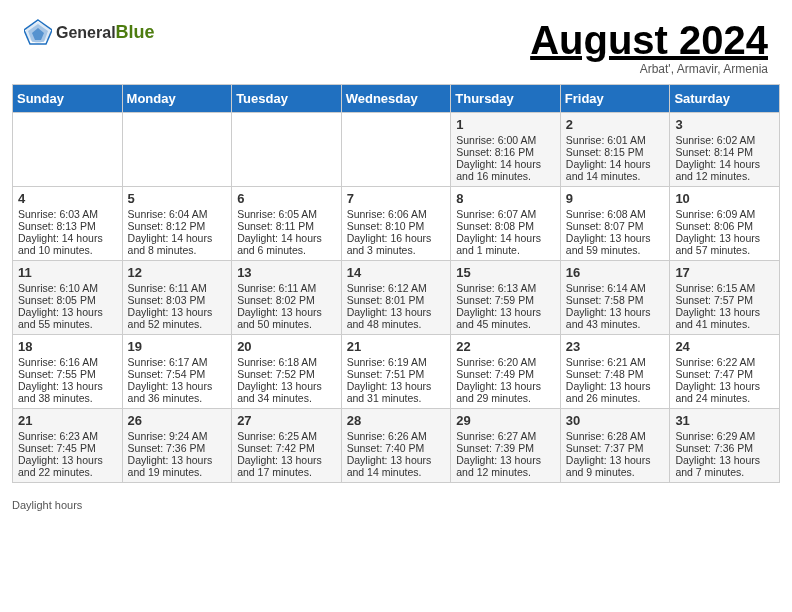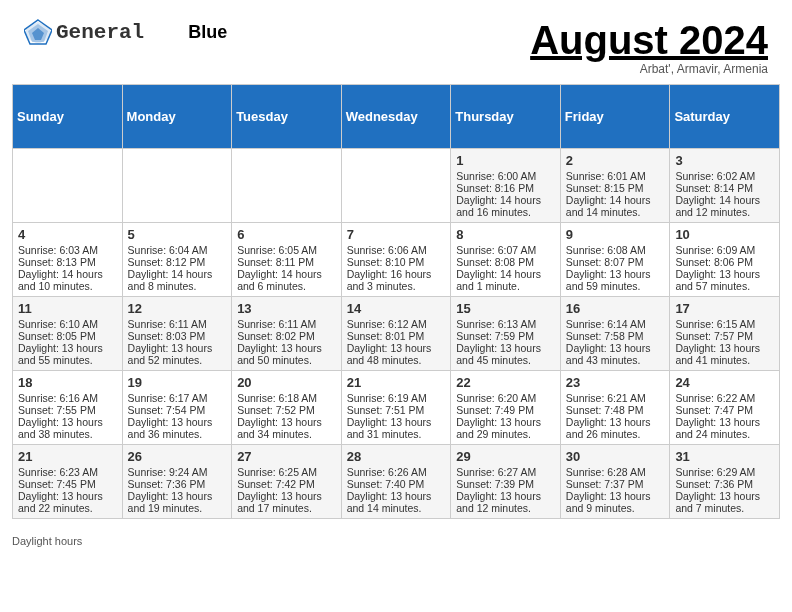--- a/index.html
+++ b/index.html
@@ -14,32 +14,30 @@
       align-items: flex-start;
       justify-content: space-between;
       padding: 18px 24px 8px 24px;
     }
     .logo {
       display: flex;
       align-items: center;
       gap: 4px;
     }
     .logo-text-general {
-      font-size: 21px;
+      font-size: 16px;
       font-weight: bold;
       color: #333;
       line-height: 1;
-      font-family: Liberation Mono, monospace;
     }
     .logo-text-blue {
       font-size: 18px;
       font-weight: bold;
-      color: #000000;
+      color: #4d7c0f;
       line-height: 1;
-      margin-left: 44px;
     }
     .logo-icon {
       width: 28px;
       height: 28px;
     }
     .title-block {
       text-align: right;
     }
     .title-block h1 {
       font-size: 40px;
@@ -58,21 +56,21 @@
     }
     table {
       width: 100%;
       border-collapse: collapse;
     }
     thead tr th {
       background-color: #2070c0;
       color: #fff;
       font-size: 13px;
       font-weight: bold;
-      padding: 24px 4px;
+      padding: 6px 4px;
       text-align: left;
       border: 1px solid #ccc;
     }
     tbody tr td {
       border: 1px solid #ccc;
       vertical-align: top;
       padding: 4px 5px;
       font-size: 10.5px;
       color: #333;
       min-height: 80px;

